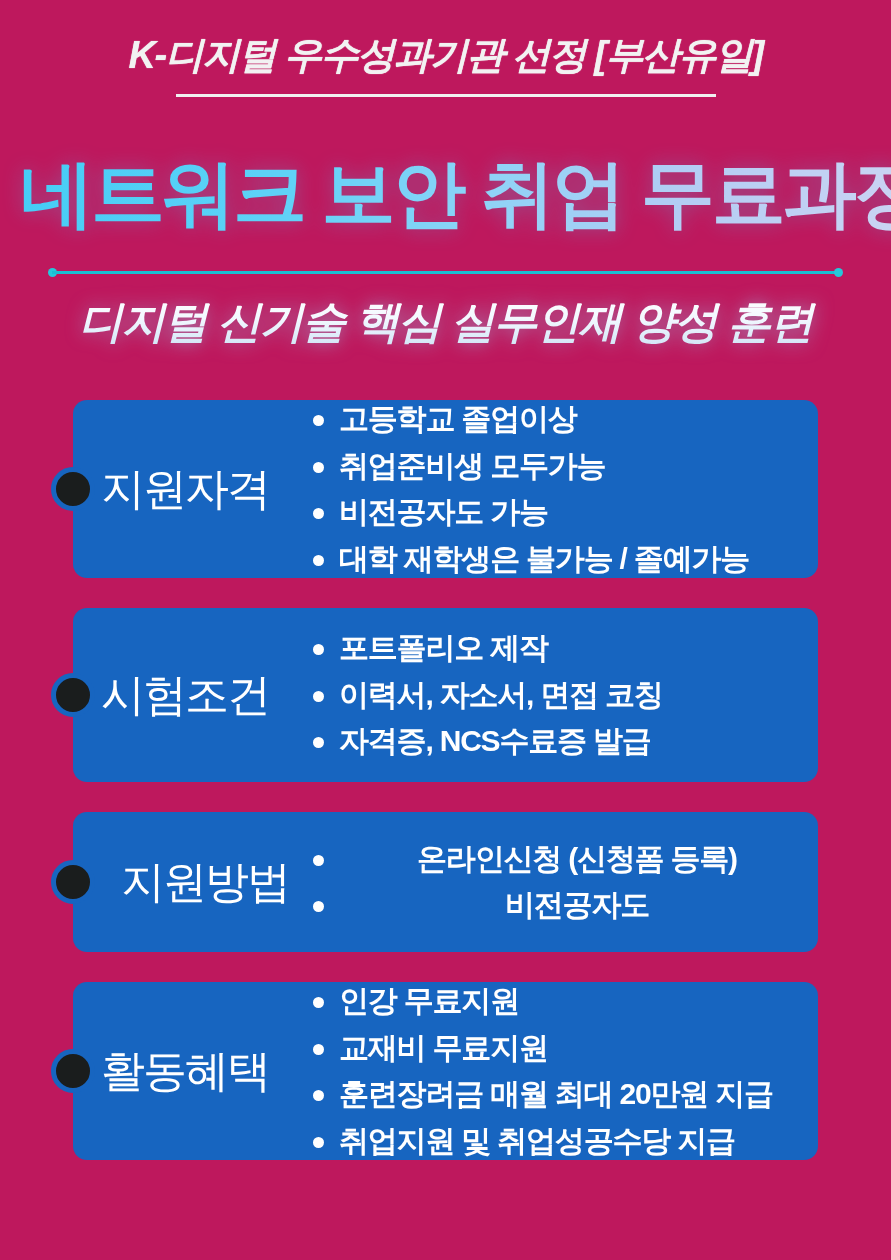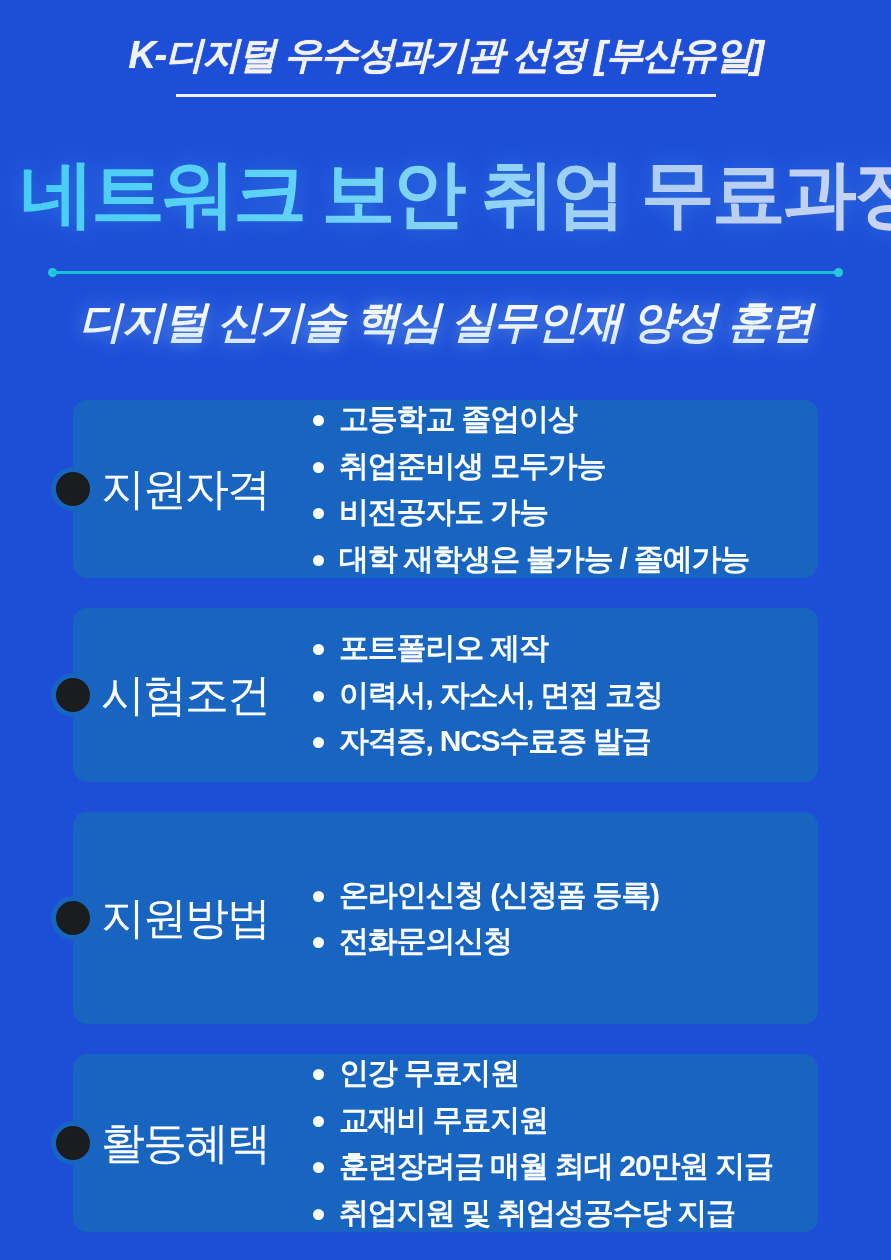--- a/index.html
+++ b/index.html
@@ -12,21 +12,21 @@
     height: 1260px;
     overflow: hidden;
     font-family: "Liberation Sans", "DejaVu Sans", sans-serif;
     position: relative;
   }
 
   .poster {
     position: relative;
     width: 891px;
     height: 1260px;
-    background: #1d4ed8;
+    background: #be185d;
   }
 
   
   .header-block {
     position: absolute;
     top: 34px;
     left: 0;
     width: 891px;
     text-align: center;
   }
@@ -129,21 +129,21 @@
     width: 745px;
     background: #1765c0;
     border-radius: 14px;
     display: flex;
     align-items: center;
     box-sizing: border-box;
     padding: 14px 0;
   }
   .card.card-1 { height: 178px; }
   .card.card-2 { height: 174px; }
-  .card.card-3 { height: 212px; }
+  .card.card-3 { height: 140px; text-align: center; }
   .card.card-4 { height: 178px; margin-bottom: 0; }
 
   
   .card-hole {
     position: absolute;
     left: -22px;
     top: 50%;
     transform: translateY(-50%);
     width: 44px;
     height: 44px;
@@ -234,21 +234,21 @@
         <li>이력서, 자소서, 면접 코칭</li>
         <li>자격증, NCS수료증 발급</li>
       </ul>
     </div>
 
     <div class="card card-3">
       <span class="card-hole"></span>
       <div class="card-label">지원방법</div>
       <ul class="card-list">
         <li>온라인신청 (신청폼 등록)</li>
-        <li>전화문의신청</li>
+        <li>비전공자도</li>
       </ul>
     </div>
 
     <div class="card card-4">
       <span class="card-hole"></span>
       <div class="card-label">활동혜택</div>
       <ul class="card-list">
         <li>인강 무료지원</li>
         <li>교재비 무료지원</li>
         <li>훈련장려금 매월 최대 20만원 지급</li>

